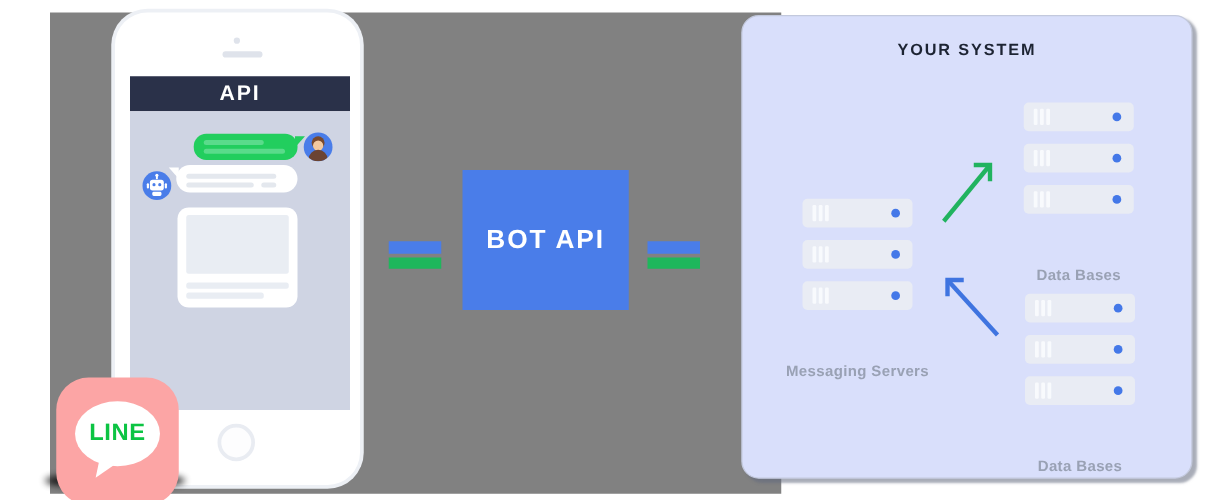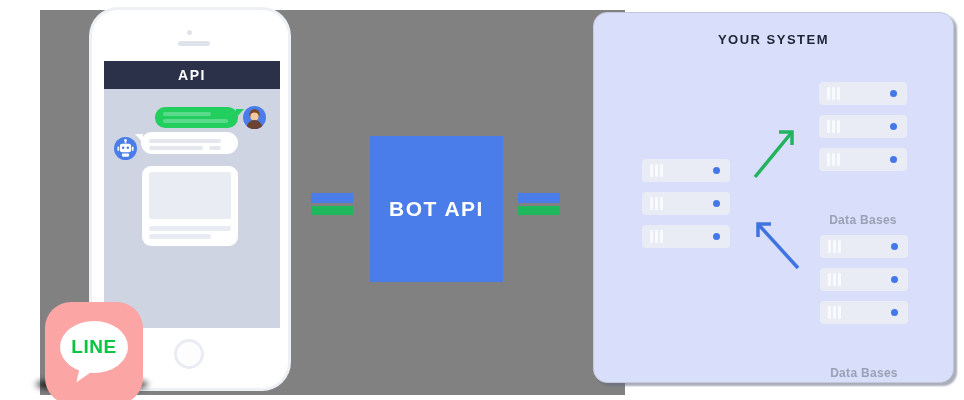--- a/index.html
+++ b/index.html
@@ -7,21 +7,21 @@
           font-family:"Liberation Sans",sans-serif;}
   
   .backdrop{position:absolute;left:40px;top:10px;width:585px;height:385px;background:#818181;}
 
   
   .phone{position:absolute;left:92px;top:10px;width:196px;height:378px;background:#ffffff;
          border-radius:26px;box-shadow:0 0 0 3px #edf0f5;z-index:2;}
   .speaker-dot{position:absolute;left:95px;top:20px;width:5px;height:5px;border-radius:50%;background:#dfe3eb;}
   .speaker-bar{position:absolute;left:86px;top:31px;width:32px;height:5px;border-radius:3px;background:#dfe3eb;}
   .phone-header{position:absolute;left:12px;top:51px;width:176px;height:28px;background:#2a3149;
-                color:#fff;font-size:14px;font-weight:bold;letter-spacing:1.5px;
+                color:#fff;font-size:17px;font-weight:bold;letter-spacing:1.5px;
                 line-height:28px;text-align:center;}
   .chat{position:absolute;left:12px;top:79px;width:176px;height:239px;background:#cfd4e3;}
 
   .bubble-user{position:absolute;left:51px;top:18px;width:83px;height:21px;background:#22ce5e;border-radius:10px;}
   .bubble-user::after{content:'';position:absolute;right:-6px;top:2px;width:0;height:0;
                       border-top:9px solid #22ce5e;border-right:8px solid transparent;}
   .g-line{position:absolute;height:4px;border-radius:2px;background:#5adb8b;}
   .g1{left:8px;top:5px;width:48px;} .g2{left:8px;top:12px;width:65px;}
 
   .avatar{position:absolute;width:23px;height:23px;border-radius:50%;background:#4a7de9;overflow:hidden;}
@@ -47,21 +47,21 @@
                border-radius:50%;filter:blur(3px);opacity:.85;z-index:3;}
   .line-logo{position:absolute;left:45px;top:302px;width:98px;height:102px;border-radius:26px;
              background:#fca5a5;z-index:4;}
   .line-bubble{position:absolute;left:15px;top:19px;width:68px;height:52px;background:#fff;
                border-radius:34px/26px;text-align:center;}
   .line-bubble::after{content:'';position:absolute;left:18px;bottom:-11px;width:0;height:0;
                border-top:16px solid #fff;border-right:15px solid transparent;transform:rotate(12deg);}
   .line-word{font-size:19px;font-weight:bold;letter-spacing:.5px;color:#0cc443;line-height:52px;}
 
   
-  .bot-api{position:absolute;left:370px;top:136px;width:133px;height:146px;background:#4a7de9;
+  .bot-api{position:absolute;left:370px;top:136px;width:133px;height:112px;background:#4a7de9;
            display:flex;align-items:center;justify-content:center;color:#fff;font-size:21px;
            font-weight:bold;letter-spacing:1.5px;z-index:2;}
   .conn{position:absolute;top:193px;width:42px;z-index:2;}
   .conn-left{left:311px;} .conn-right{left:518px;}
   .bar-blue{height:10px;background:#4a7de9;}
   .bar-gap{height:3px;}
   .bar-green{height:9px;background:#1eb75c;}
 
   
   .panel{position:absolute;left:593px;top:12px;width:361px;height:371px;background:#d9dffb;
@@ -202,20 +202,21 @@
         <div class="led"></div>
       </div>
       <div class="server-row">
         <div class="slots">
             <div class="slot"></div>
             <div class="slot"></div>
             <div class="slot"></div>
           </div>
         <div class="led"></div>
       </div>
+      <div class="group-label">Messaging Servers</div>
     </div>
 
     <div class="server-group g-db-bot">
       <div class="server-row">
         <div class="slots">
             <div class="slot"></div>
             <div class="slot"></div>
             <div class="slot"></div>
           </div>
         <div class="led"></div>

